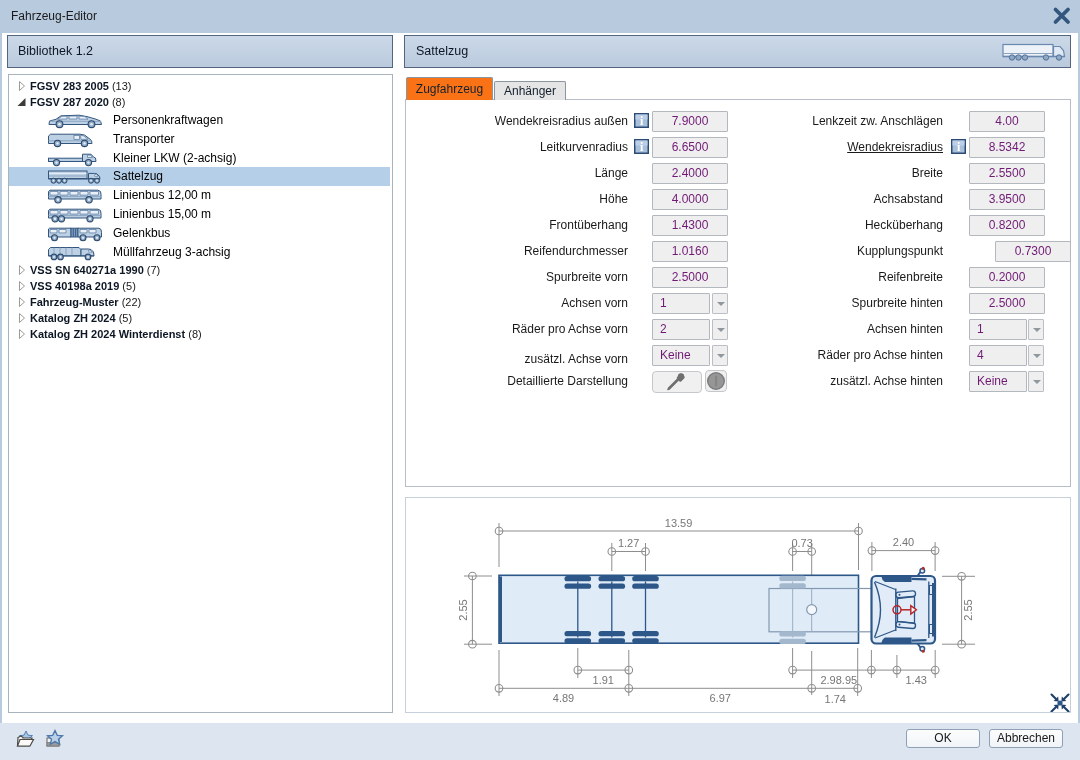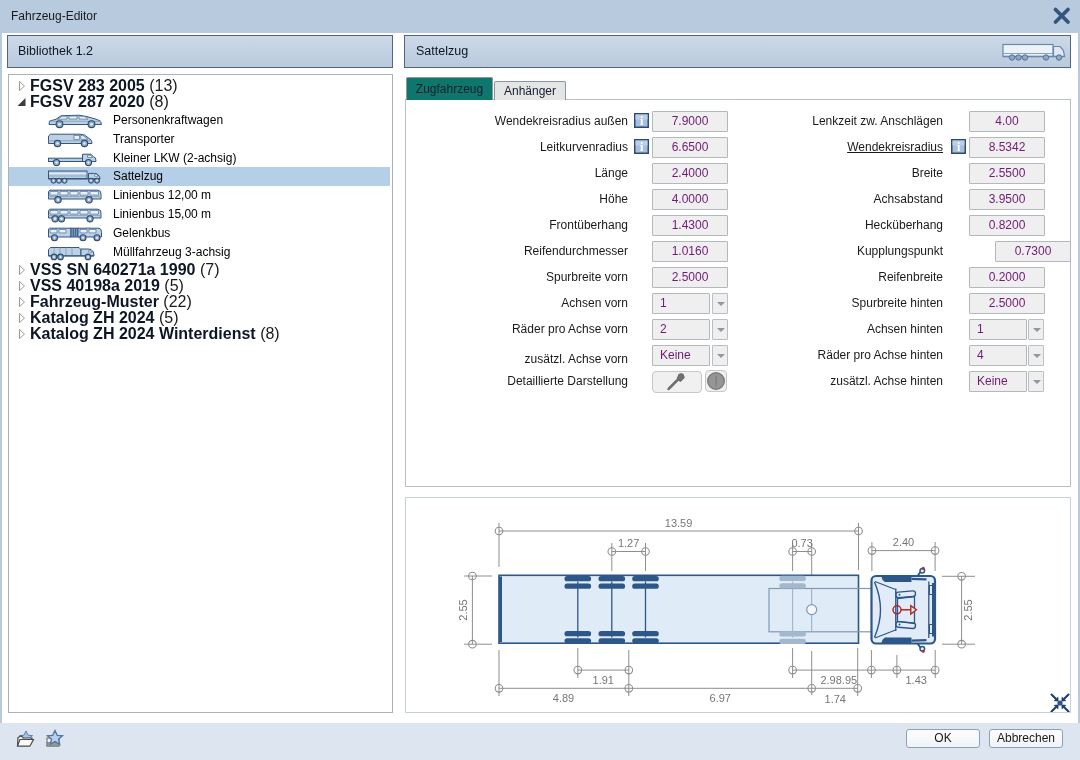--- a/index.html
+++ b/index.html
@@ -12,24 +12,24 @@
 #headL{left:7px;top:35px;width:384px;}
 #headL span{padding-left:10px;}
 #headR{left:404px;top:35px;width:665px;}
 #headR span{padding-left:11px;}
 #treebox{left:8px;top:74px;width:383px;height:637px;border:1px solid #a9b3bd;background:#fff;}
 #formbox{left:405px;top:99px;width:664px;height:386px;border:1px solid #b6bfc9;background:#fff;}
 #drawbox{left:405px;top:497px;width:664px;height:214px;border:1px solid #c6d0da;background:#fff;}
 #bottombar{left:0;top:723px;width:1080px;height:37px;background:#dde6f0;}
 
 .tab{font-size:12px;color:#15202e;text-align:center;}
-#tab1{left:406px;top:77px;width:85px;height:22px;background:#0f766e;border:1px solid #8a96a2;border-bottom:none;border-radius:2px 2px 0 0;line-height:22px;z-index:3;}
+#tab1{left:406px;top:77px;width:85px;height:22px;background:#f97316;border:1px solid #8a96a2;border-bottom:none;border-radius:2px 2px 0 0;line-height:22px;z-index:3;}
 #tab2{left:494px;top:81px;width:70px;height:18px;background:#e5e5e5;border:1px solid #8a96a2;border-bottom:none;border-radius:2px 2px 0 0;line-height:18px;z-index:1;}
 
-.trow{left:9px;width:381px;height:18px;font-size:16px;color:#0c1624;line-height:18px;white-space:nowrap;}
+.trow{left:9px;width:381px;height:18px;font-size:11px;color:#0c1624;line-height:18px;white-space:nowrap;}
 .trow b{font-weight:bold;}
 .trow .cnt{font-weight:normal;color:#1a1a1a;}
 .vrow{left:9px;width:381px;height:19px;font-size:12px;color:#000000;line-height:19px;}
 .vlabel{position:absolute;left:104px;top:0;}
 .sel{background:#b6cfe8;}
 .exp{position:absolute;left:7px;top:0;width:14px;height:18px;}
 .vicon{position:absolute;left:38px;top:1px;}
 
 .flabel{position:absolute;font-size:12px;color:#1a1a1a;text-align:right;height:20px;line-height:20px;white-space:nowrap;}
 .inp{position:absolute;box-sizing:border-box;width:76px;height:21px;background:#efefef;border:1px solid #b2b8be;border-radius:1px;color:#701a75;font-size:12px;text-align:center;line-height:19px;}

